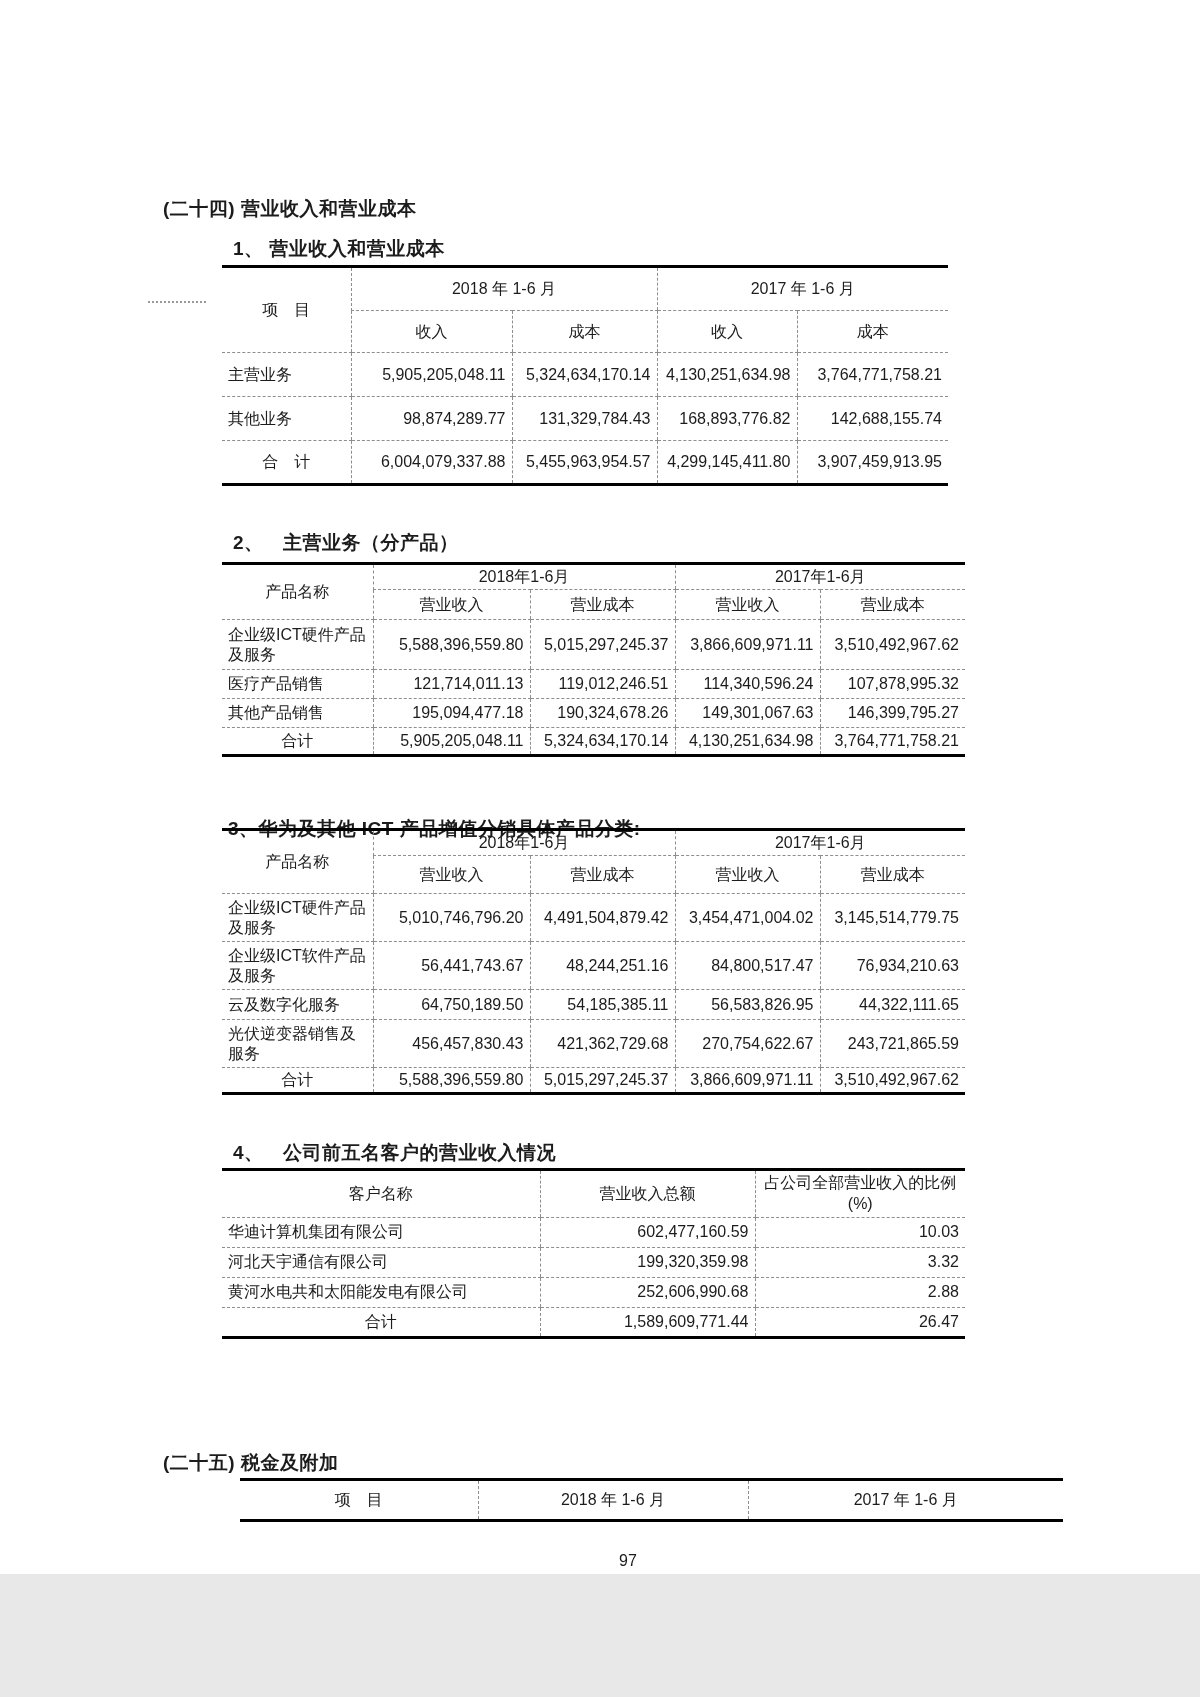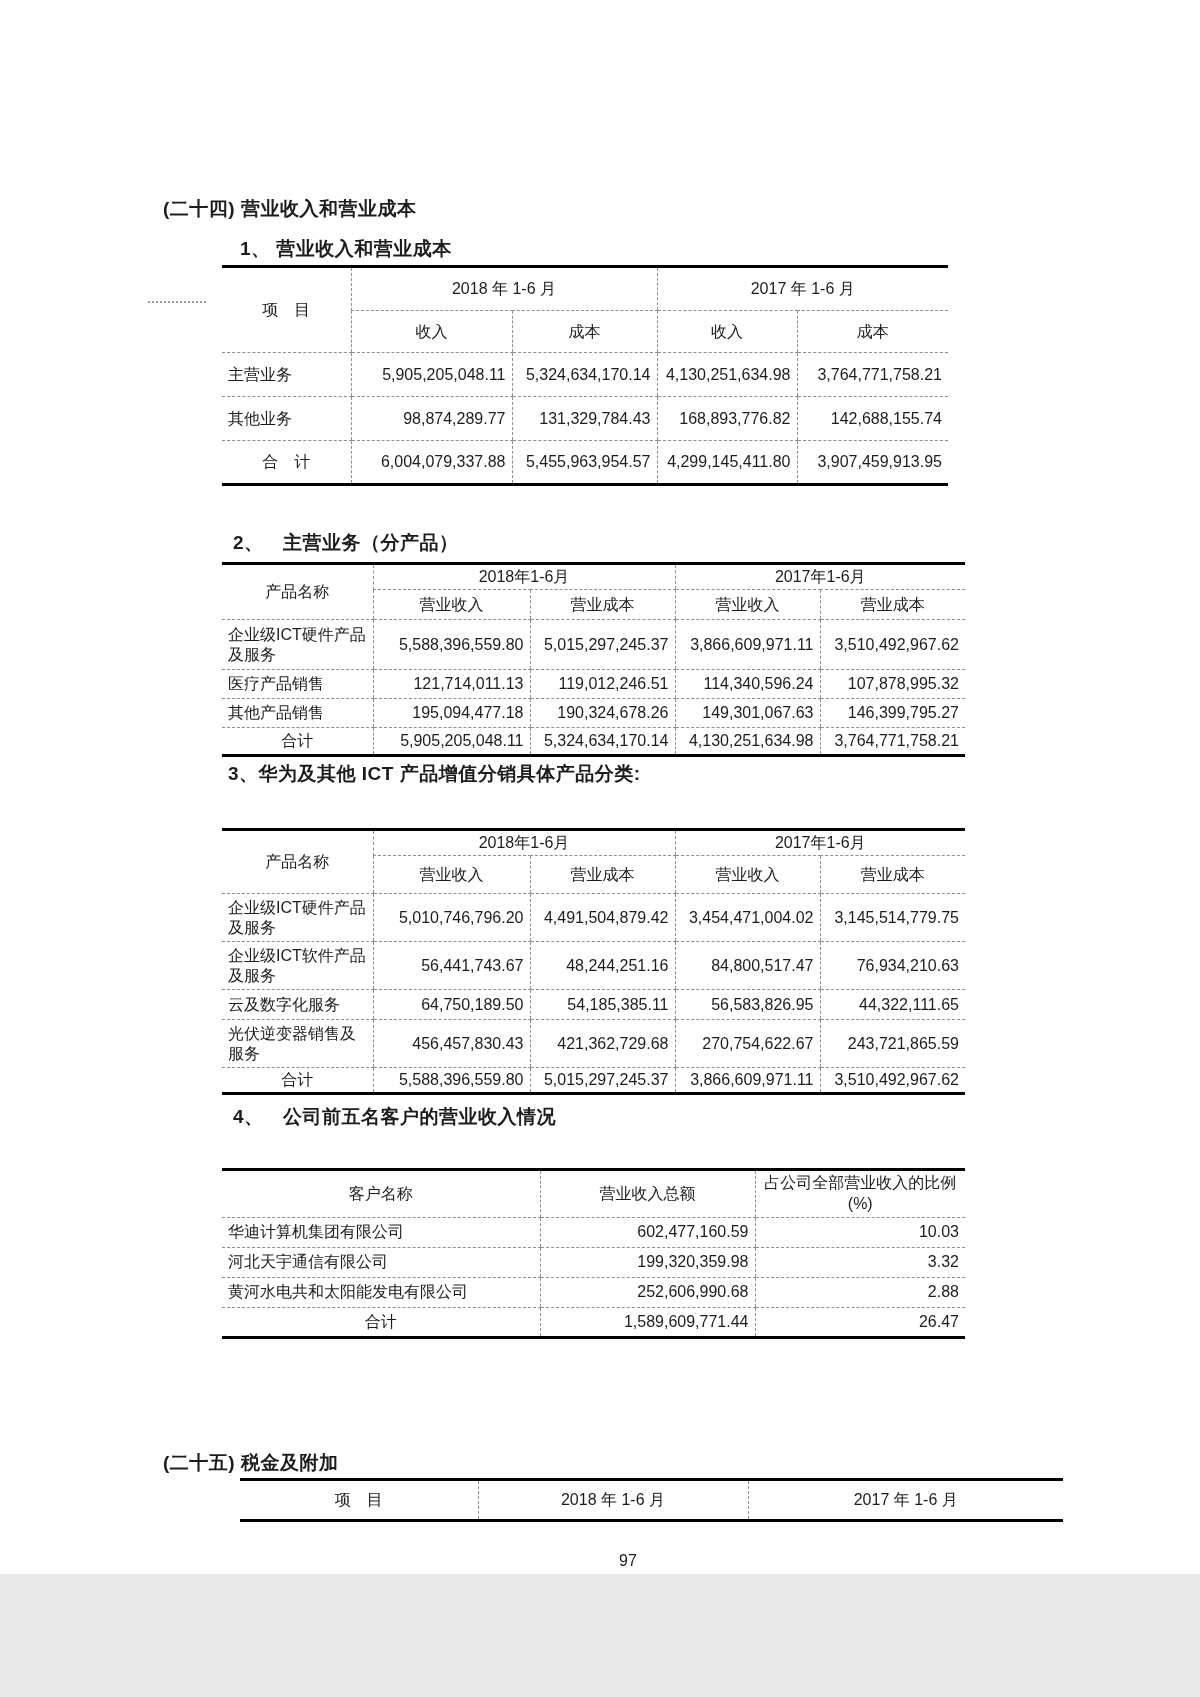--- a/index.html
+++ b/index.html
@@ -38,21 +38,21 @@
 </style>
 </head>
 <body>
 
 <div class="page">
 
   <div class="abs margin-dash" style="left:148px;top:301px;"></div>
 
   <div class="abs sec-title" style="left:163px;top:196px;">(二十四) 营业收入和营业成本</div>
 
-  <div class="abs tbl-title" style="left:240px;top:236px;">1、 营业收入和营业成本</div>
+  <div class="abs tbl-title" style="left:233px;top:236px;">1、 营业收入和营业成本</div>
 
   <table class="tbl t1 abs" style="left:222px;top:265px;width:726px;">
     <colgroup>
         <col style="width:129px">
         <col style="width:161px">
         <col style="width:145px">
         <col style="width:140px">
         <col style="width:151px">
       </colgroup>
     <tbody>
@@ -137,21 +137,21 @@
       <tr class="r-total">
         <td class="ctr">合计</td>
         <td class="num vline">5,905,205,048.11</td>
         <td class="num vline">5,324,634,170.14</td>
         <td class="num vline">4,130,251,634.98</td>
         <td class="num vline">3,764,771,758.21</td>
       </tr>
     </tbody>
   </table>
 
-  <div class="abs tbl-title" style="left:228px;top:761px;">3、华为及其他 ICT 产品增值分销具体产品分类:</div>
+  <div class="abs tbl-title" style="left:228px;top:816px;">3、华为及其他 ICT 产品增值分销具体产品分类:</div>
 
   <table class="tbl t3 abs" style="left:222px;top:828px;width:743px;">
     <colgroup>
         <col style="width:151px">
         <col style="width:157px">
         <col style="width:145px">
         <col style="width:145px">
         <col style="width:145px">
       </colgroup>
     <tbody>
@@ -197,21 +197,21 @@
       <tr class="r-total">
         <td class="ctr">合计</td>
         <td class="num vline">5,588,396,559.80</td>
         <td class="num vline">5,015,297,245.37</td>
         <td class="num vline">3,866,609,971.11</td>
         <td class="num vline">3,510,492,967.62</td>
       </tr>
     </tbody>
   </table>
 
-  <div class="abs tbl-title" style="left:233px;top:1104px;">4、　公司前五名客户的营业收入情况</div>
+  <div class="abs tbl-title" style="left:233px;top:1140px;">4、　公司前五名客户的营业收入情况</div>
 
   <table class="tbl t4 abs" style="left:222px;top:1168px;width:743px;">
     <colgroup>
         <col style="width:318px">
         <col style="width:215px">
         <col style="width:210px">
       </colgroup>
     <tbody>
       <tr class="r-head">
         <th class="ctr">客户名称</th>

